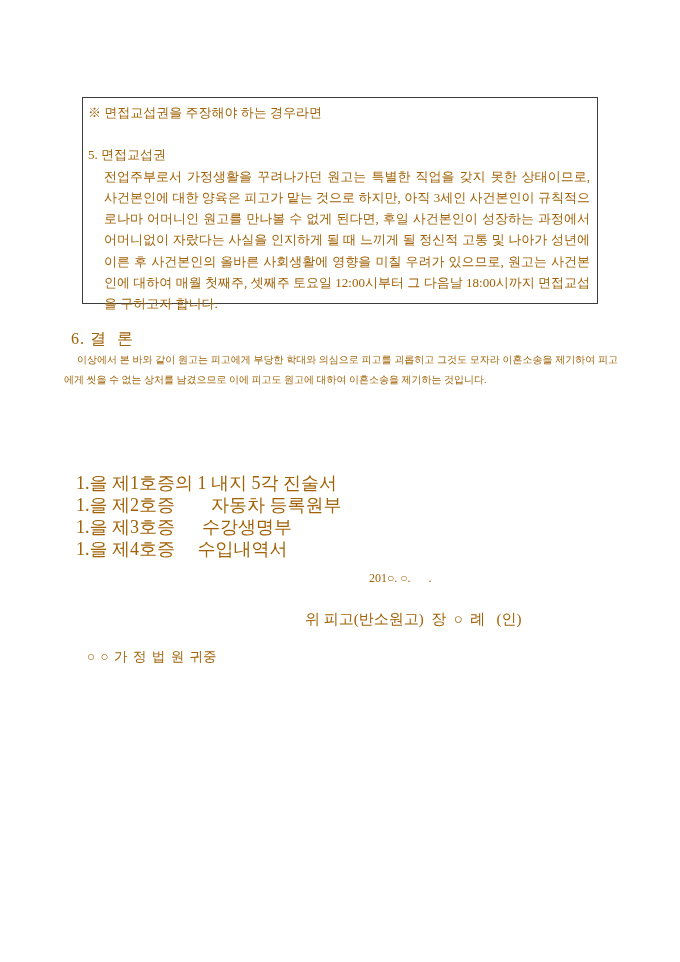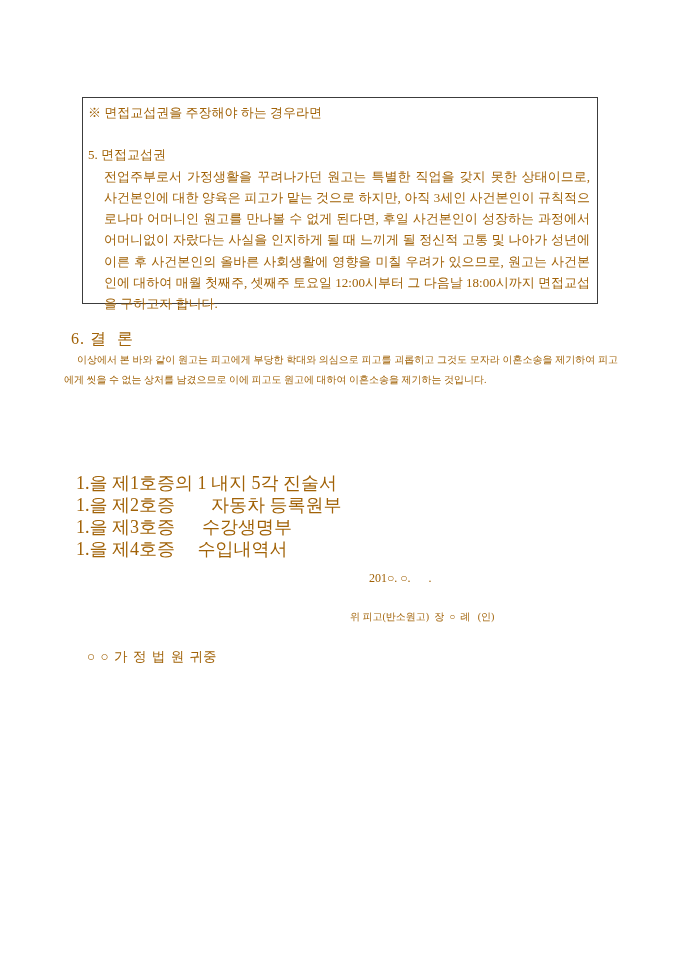--- a/index.html
+++ b/index.html
@@ -87,23 +87,22 @@
     left: 353px;
     top: 571px;
     font-size: 12px;
     white-space: pre;
     margin-left: 16px;
   }
   .doc-signature {
     position: absolute;
     left: 305px;
     top: 610px;
-    font-size: 10px;
+    font-size: 15px;
     white-space: pre;
-    margin-left: 45px;
   }
   .doc-court {
     position: absolute;
     left: 87px;
     top: 648px;
     font-size: 13.5px;
     white-space: pre;
     word-spacing: 2px;
   }
 </style>

